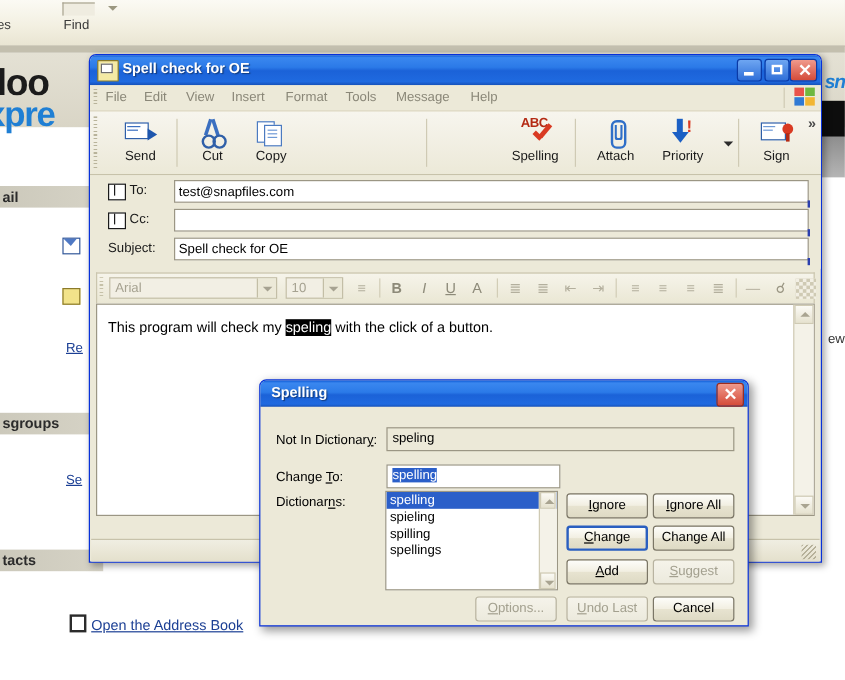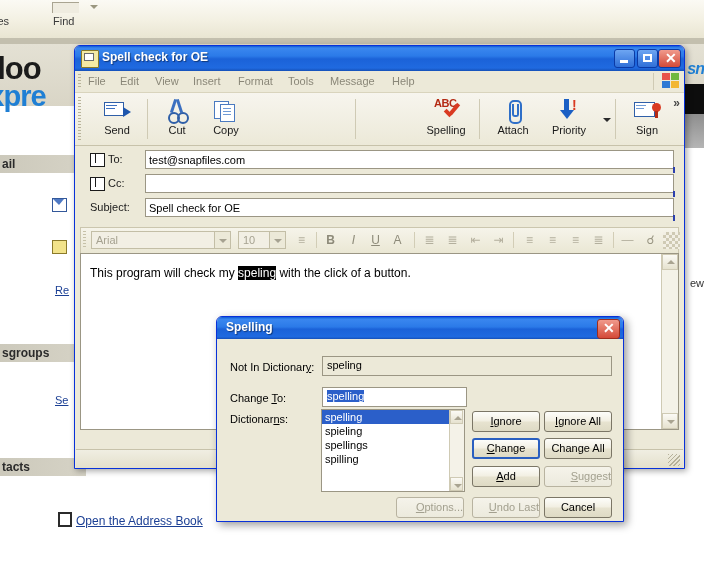--- a/index.html
+++ b/index.html
@@ -213,21 +213,21 @@
     border:1px solid #9b9684;box-sizing:border-box;overflow:hidden;}
   #sp-list .item{font-size:11px;padding:1px 3px;color:#000;}
   #sp-list .item.sel{background:#2b5fc9;color:#fff;}
   #sp-list-sb{position:absolute;right:0;top:0;width:14px;height:100%;background:#f4f2e8;border-left:1px solid #cfcab4;}
   .spbtn{position:absolute;height:21px;background:linear-gradient(to bottom,#fdfdfa 0%,#f2efe2 48%,#e7e3d0 52%,#dedaC4 100%);
     border:1px solid #7b7666;border-radius:3px;font-size:11px;color:#000;
     text-align:center;line-height:19px;box-sizing:border-box;}
   .spbtn u{text-decoration:underline;}
   .spbtn.def{border:2px solid #2a5fc0;line-height:17px;}
   .spbtn.dis{color:#a3a08f;border-color:#b8b3a0;
-    background:linear-gradient(to bottom,#f5f3ea,#eceadd);text-align:right;}
+    background:linear-gradient(to bottom,#f5f3ea,#eceadd);}
   .spbtn.dis u{text-decoration:underline;}
 </style>
 </head>
 <body>
 
 <div id="oe-window">
 
   <div id="oe-gutter"></div>
 
   <div id="oe-toolbar">
@@ -462,22 +462,22 @@
 
   <span class="splabel" style="left:13px;top:75px"><span>Change </span><u>T</u><span>o:</span></span>
   <div class="spfield" id="sp-changeto" style="left:105px;top:70px;width:145px;height:20px"><span class="hl">spelling</span></div>
 
   <span class="splabel" style="left:13px;top:96px"><span>Dictionar</span><u>n</u><span>s:</span></span>
 </div>
 
 <div id="sp-list">
   <div class="item sel">spelling</div>
   <div class="item">spieling</div>
+  <div class="item">spilling</div>
   <div class="item">spellings</div>
-  <div class="item">spilling</div>
   <div id="sp-list-sb">
     <div class="sbtn up" style="width:13px;height:14px">
         <i style="left:3px"></i>
       </div>
     <div class="sbtn dn" style="width:13px;height:14px">
         <i style="left:3px"></i>
       </div>
   </div>
 </div>
 

